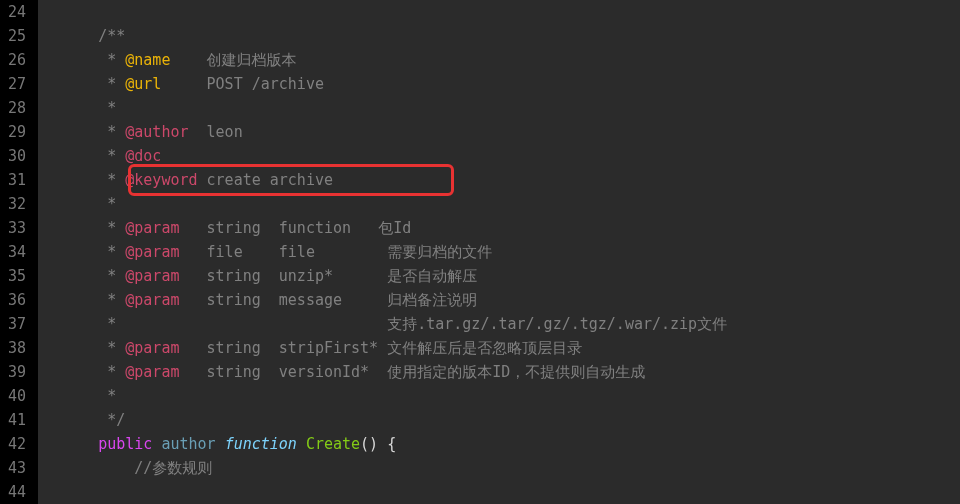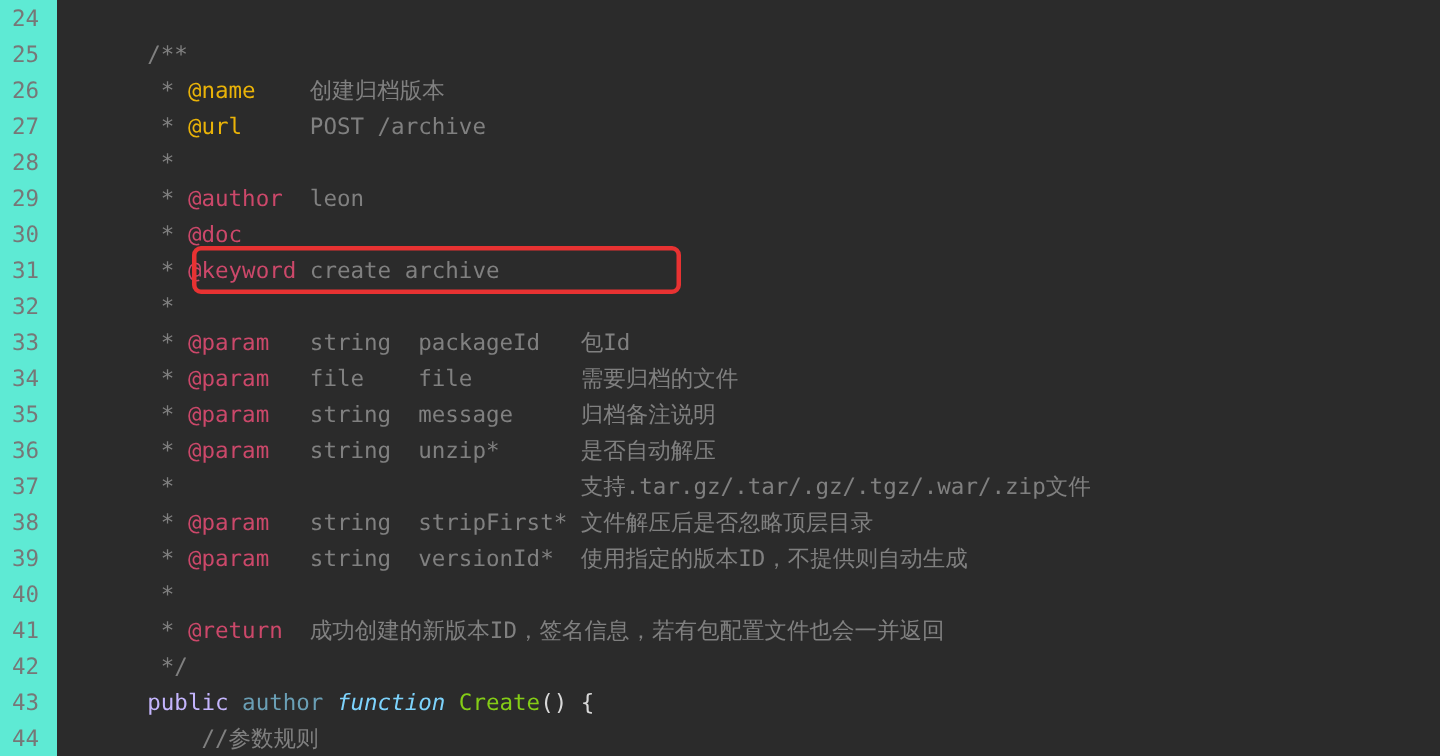--- a/index.html
+++ b/index.html
@@ -10,21 +10,21 @@
       line-height: 24px;
       overflow: hidden;
       width: 960px;
       height: 504px;
     }
     .editor {
       display: flex;
       height: 100%;
     }
     .gutter {
-      background: #5eead4;
+      background: #000000;
       color: #777;
       text-align: center;
       padding: 0 12px 0 8px;
       user-select: none;
       flex-shrink: 0;
     }
     .gutter-line {
       height: 24px;
     }
     .code {
@@ -34,21 +34,21 @@
       color: #a0a0a0;
     }
     .code-line {
       height: 24px;
       white-space: pre;
       position: relative;
     }
     .tok-comment { color: #808080; }
     .tok-tag { color: #cc486a; font-weight: 500; }
     .tok-tagalt { color: #eab308; }
-    .tok-public { color: #c4b5fd; }
+    .tok-public { color: #d946ef; }
     .tok-static { color: #6a9fb5; }
     .tok-function { color: #7dd3fc; font-style: italic; }
     .tok-fnname { color: #84cc16; }
     .tok-paren { color: #d8d8d8; }
     .tok-brace { color: #d8d8d8; }
     .highlight-box {
       position: absolute;
       border: 3px solid #e83232;
       border-radius: 6px;
       pointer-events: none;
@@ -86,26 +86,25 @@
     <div class="highlight-box" id="hlbox" style="top: 164px; left: 90px; width: 326px; height: 32px;"></div>
   <div class="code-line"><span>    </span></div>
       <div class="code-line"><span>    </span><span class="tok-comment">/**</span></div>
       <div class="code-line"><span>     </span><span class="tok-comment">* </span><span class="tok-tagalt">@name</span><span class="tok-comment">    创建归档版本</span></div>
       <div class="code-line"><span>     </span><span class="tok-comment">* </span><span class="tok-tagalt">@url</span><span class="tok-comment">     POST /archive</span></div>
       <div class="code-line"><span>     </span><span class="tok-comment">*</span></div>
       <div class="code-line"><span>     </span><span class="tok-comment">* </span><span class="tok-tag">@author</span><span class="tok-comment">  leon</span></div>
       <div class="code-line"><span>     </span><span class="tok-comment">* </span><span class="tok-tag">@doc</span></div>
       <div class="code-line"><span>     </span><span class="tok-comment">* </span><span class="tok-tag">@keyword</span><span class="tok-comment"> create archive</span></div>
       <div class="code-line"><span>     </span><span class="tok-comment">*</span></div>
-      <div class="code-line"><span>     </span><span class="tok-comment">* </span><span class="tok-tag">@param</span><span class="tok-comment">   string  packageId   包Id</span></div>
+      <div class="code-line"><span>     </span><span class="tok-comment">* </span><span class="tok-tag">@param</span><span class="tok-comment">   string  function   包Id</span></div>
       <div class="code-line"><span>     </span><span class="tok-comment">* </span><span class="tok-tag">@param</span><span class="tok-comment">   file    file        需要归档的文件</span></div>
+      <div class="code-line"><span>     </span><span class="tok-comment">* </span><span class="tok-tag">@param</span><span class="tok-comment">   string  unzip*      是否自动解压</span></div>
       <div class="code-line"><span>     </span><span class="tok-comment">* </span><span class="tok-tag">@param</span><span class="tok-comment">   string  message     归档备注说明</span></div>
-      <div class="code-line"><span>     </span><span class="tok-comment">* </span><span class="tok-tag">@param</span><span class="tok-comment">   string  unzip*      是否自动解压</span></div>
       <div class="code-line"><span>     </span><span class="tok-comment">*                              支持.tar.gz/.tar/.gz/.tgz/.war/.zip文件</span></div>
       <div class="code-line"><span>     </span><span class="tok-comment">* </span><span class="tok-tag">@param</span><span class="tok-comment">   string  stripFirst* 文件解压后是否忽略顶层目录</span></div>
       <div class="code-line"><span>     </span><span class="tok-comment">* </span><span class="tok-tag">@param</span><span class="tok-comment">   string  versionId*  使用指定的版本ID，不提供则自动生成</span></div>
       <div class="code-line"><span>     </span><span class="tok-comment">*</span></div>
-      <div class="code-line"><span>     </span><span class="tok-comment">* </span><span class="tok-tag">@return</span><span class="tok-comment">  成功创建的新版本ID，签名信息，若有包配置文件也会一并返回</span></div>
       <div class="code-line"><span>     </span><span class="tok-comment">*/</span></div>
       <div class="code-line"><span>    </span><span class="tok-public">public</span><span> </span><span class="tok-static">author</span><span> </span><span class="tok-function">function</span><span> </span><span class="tok-fnname">Create</span><span class="tok-paren">()</span><span> </span><span class="tok-brace">{</span></div>
       <div class="code-line"><span>        </span><span class="tok-comment">//参数规则</span></div>
     </div>
 </div>
 
 </body></html>

